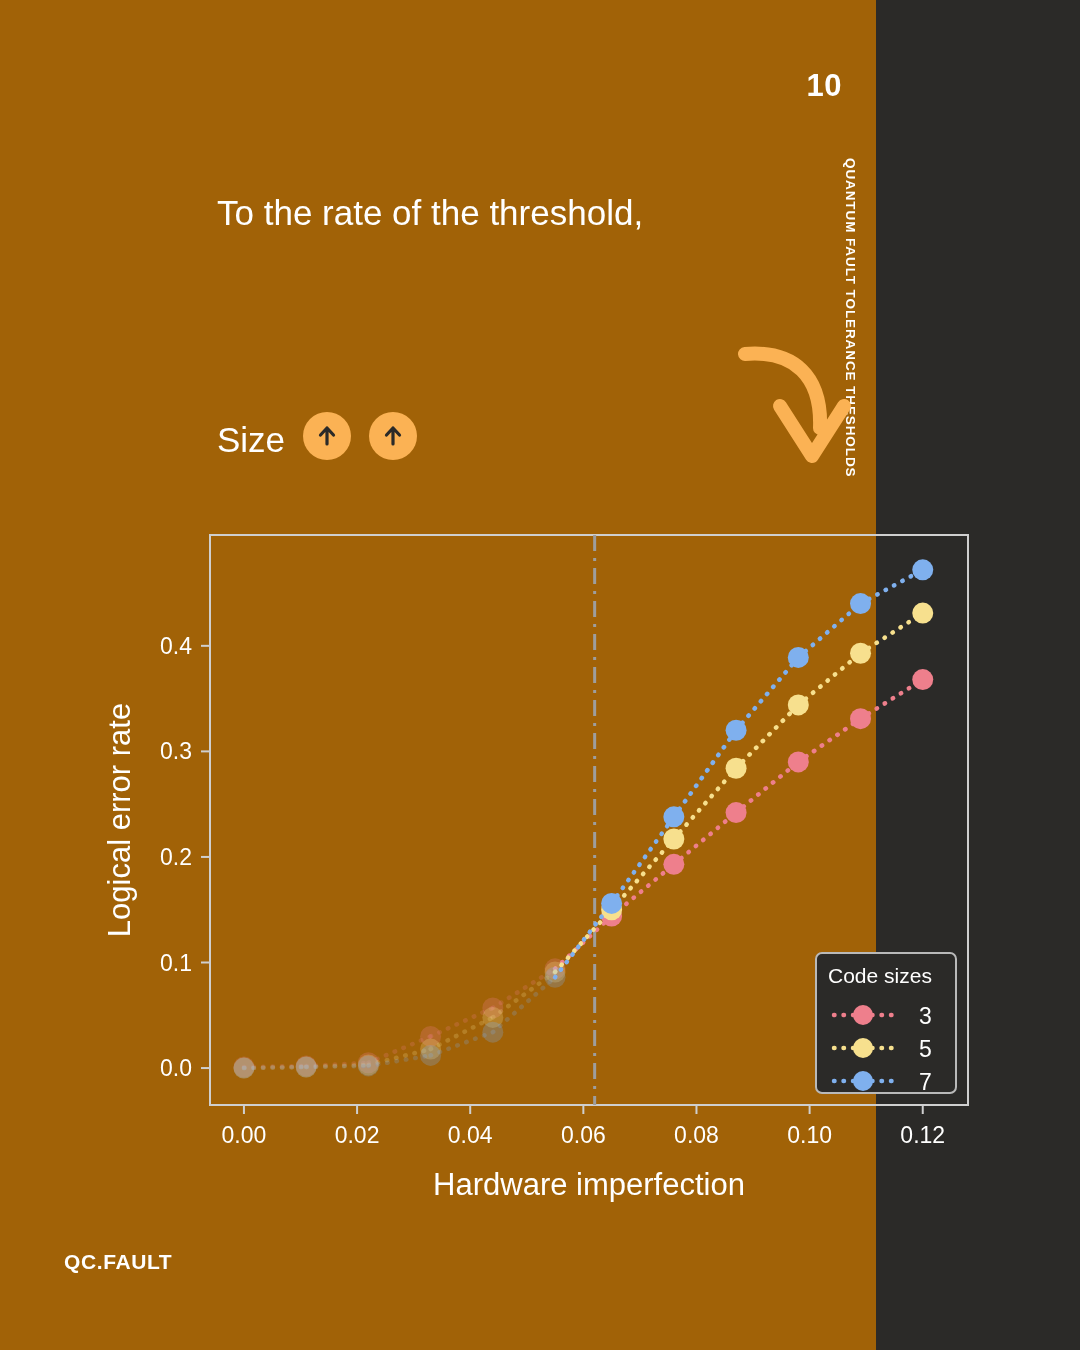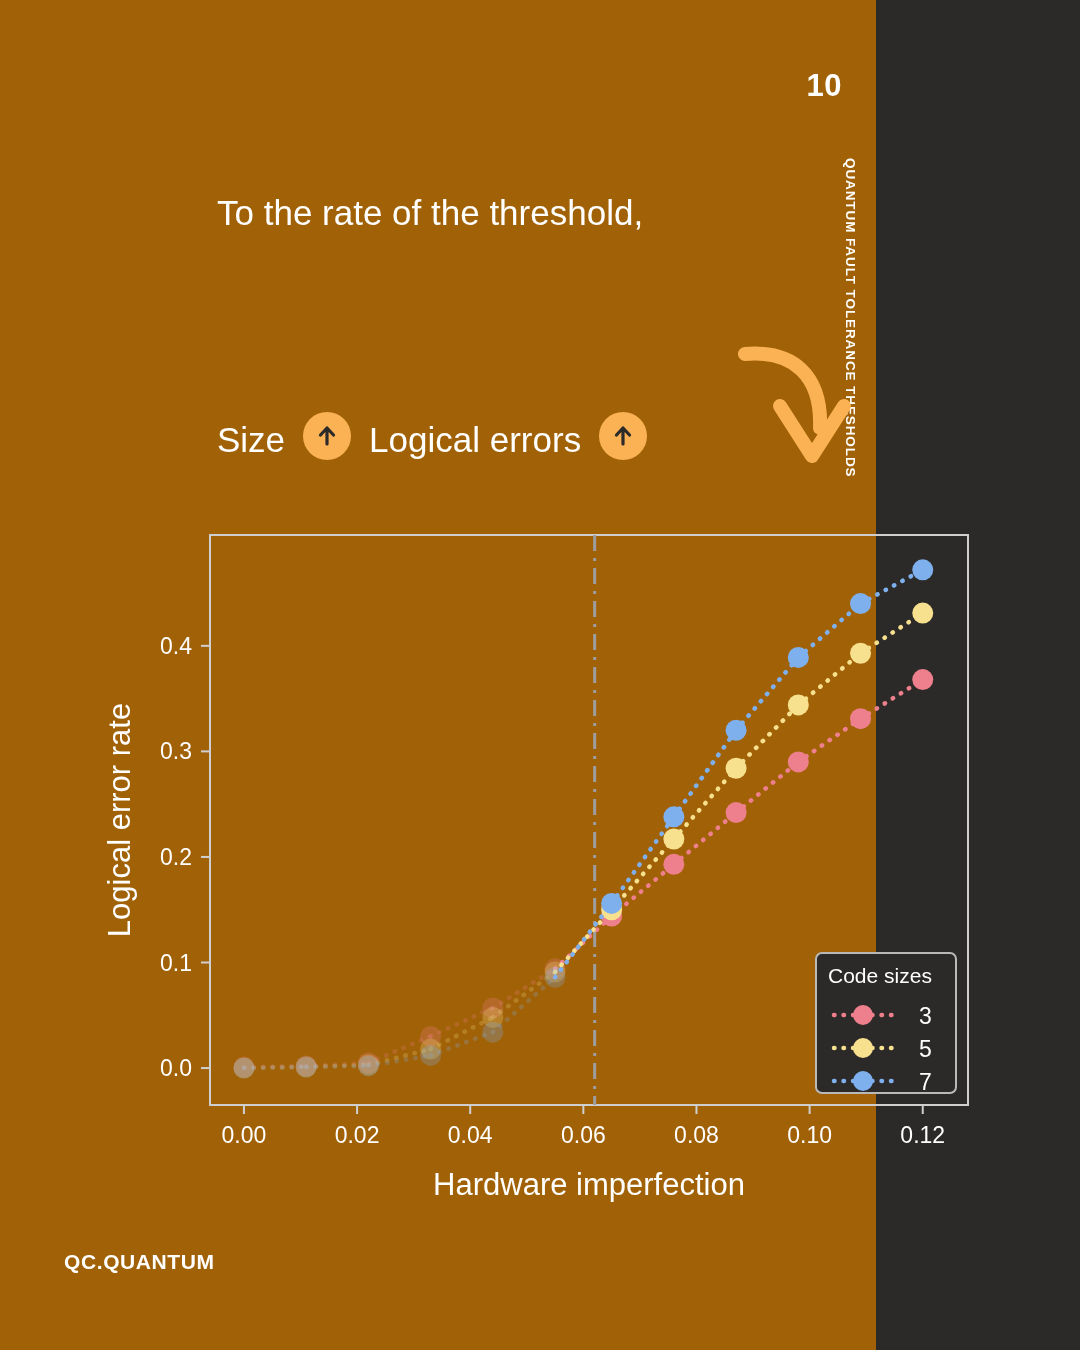--- a/index.html
+++ b/index.html
@@ -123,21 +123,20 @@
     <span class="headline-line">To the rate of the threshold,</span>
   </div>
 
   <div class="size-line">
     <span>Size</span>
     <span class="up-badge">
       <svg width="30" height="30" viewBox="0 0 30 30" aria-hidden="true">
         <path d="M15 23 L15 8 M15 7 L8.5 14 M15 7 L21.5 14" stroke="#2b2a28" stroke-width="3.2" fill="none" stroke-linecap="round" stroke-linejoin="round"></path>
       </svg>
     </span>
-    <span>Logical errors</span>
     <span class="up-badge">
       <svg width="30" height="30" viewBox="0 0 30 30" aria-hidden="true">
         <path d="M15 23 L15 8 M15 7 L8.5 14 M15 7 L21.5 14" stroke="#2b2a28" stroke-width="3.2" fill="none" stroke-linecap="round" stroke-linejoin="round"></path>
       </svg>
     </span>
   </div>
 
   <div class="curved-arrow">
     <svg width="132" height="144" viewBox="0 0 132 144" aria-hidden="true">
       <path d="M9 22 C58 18, 86 44, 84 96" stroke="#fbb254" stroke-width="14" fill="none" stroke-linecap="round"></path>
@@ -259,15 +258,15 @@
           <line x1="834" y1="1048" x2="892" y2="1048" stroke="#f7e08e" stroke-width="4.5" stroke-linecap="round" stroke-dasharray="0.5 9"></line>
           <circle cx="863" cy="1048" r="10" fill="#f7e08e"></circle>
           <text x="919" y="1057" fill="#ffffff" font-size="23" font-family="&quot;Liberation Sans&quot;, sans-serif">5</text>
           <line x1="834" y1="1081" x2="892" y2="1081" stroke="#7fb0ee" stroke-width="4.5" stroke-linecap="round" stroke-dasharray="0.5 9"></line>
           <circle cx="863" cy="1081" r="10" fill="#7fb0ee"></circle>
           <text x="919" y="1090" fill="#ffffff" font-size="23" font-family="&quot;Liberation Sans&quot;, sans-serif">7</text>
         </g>
       </svg>
   </div>
 
-  <div class="logo">QC.QUANTUM</div>
+  <div class="logo">QC.FAULT</div>
 
 </div>
 
 </body></html>

